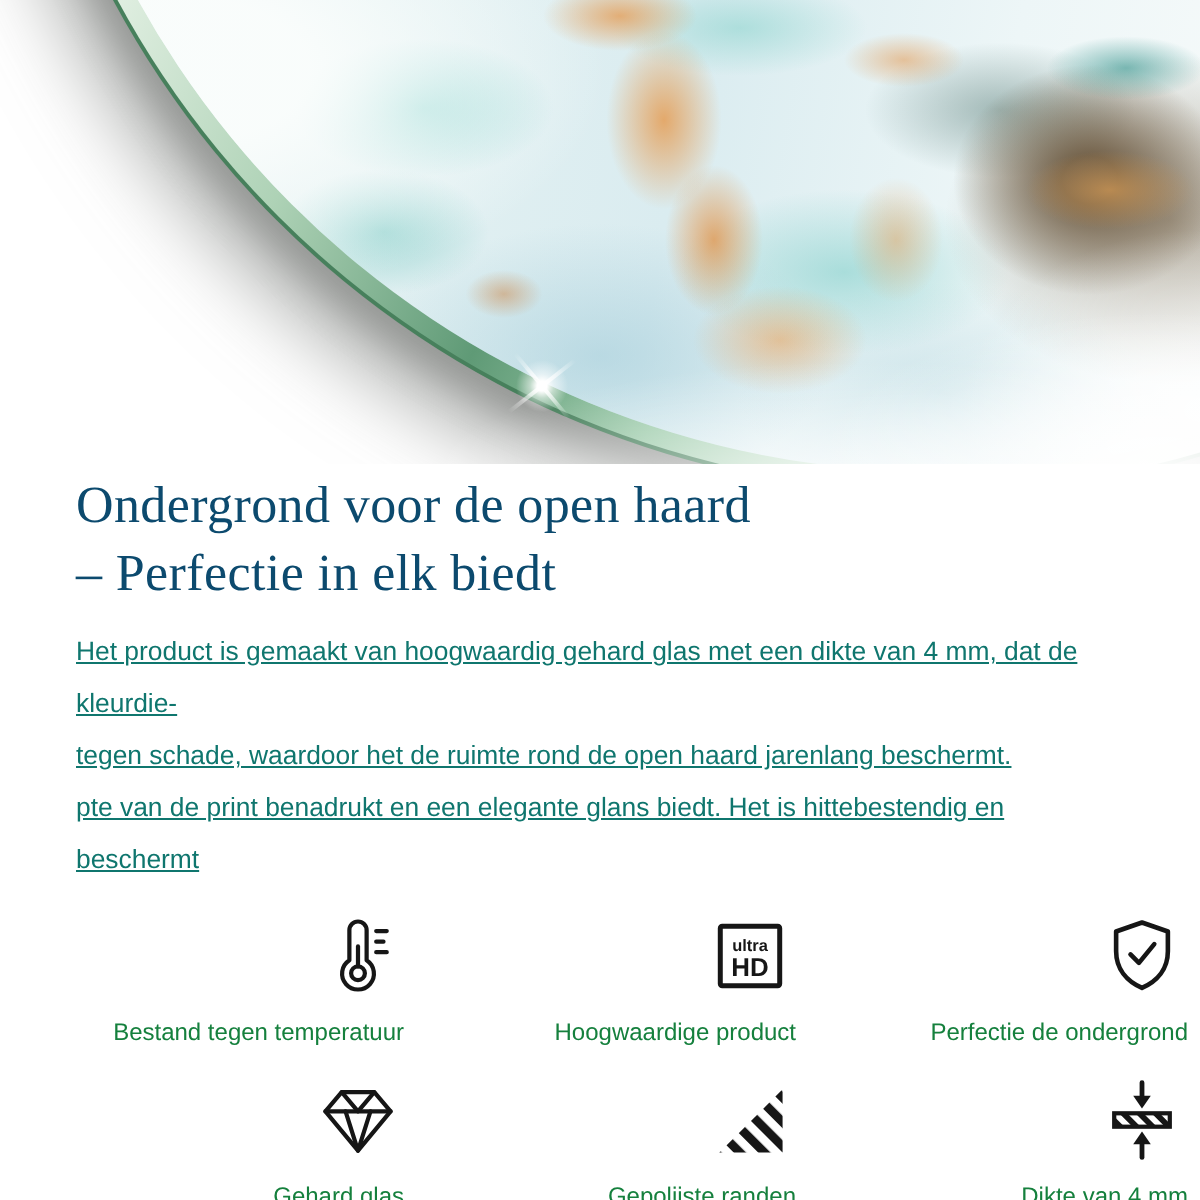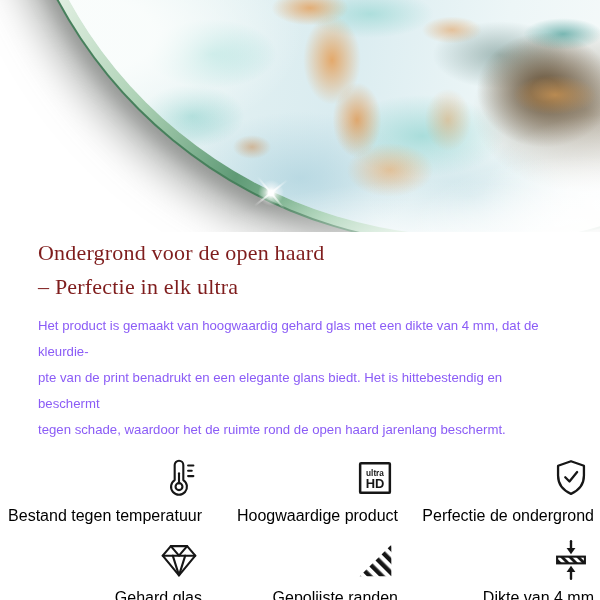--- a/index.html
+++ b/index.html
@@ -57,53 +57,53 @@
     background:radial-gradient(circle at 50% 50%, #ffffff 0 2.5px, rgba(255,255,255,0.55) 6px, rgba(255,255,255,0) 13px);}
   .sparkle::before,.sparkle::after{
     content:"";position:absolute;left:0;top:20px;width:42px;height:2px;
     background:linear-gradient(90deg, rgba(255,255,255,0) 0%, #ffffff 50%, rgba(255,255,255,0) 100%);
   }
   .sparkle::before{transform:rotate(-38deg);}
   .sparkle::after{transform:rotate(50deg);}
 
   
   .content{padding:4px 38px 0 38px;}
-  .title{font-family:"Liberation Serif", serif;font-size:22px;line-height:34px;color:#7f1d1d;letter-spacing:0.2px;}
-  .body-text{margin-top:9px;font-size:13.2px;line-height:26px;color:#8b5cf6;}
+  .title{font-family:"Liberation Serif", serif;font-size:26px;line-height:34px;color:#0c4a6e;letter-spacing:0.2px;}
+  .body-text{margin-top:9px;font-size:13.2px;line-height:26px;color:#0f766e;text-decoration:underline;}
 
   
   .features{display:grid;grid-template-columns:repeat(3,1fr);padding:0 6px;margin-top:10px;row-gap:12px;}
   .feature{display:flex;flex-direction:column;align-items:flex-end;}
   .icon-box{height:48px;display:flex;align-items:flex-end;justify-content:center;}
-  .feature-label{margin-top:8px;font-size:16px;line-height:14px;color:#000000;}
+  .feature-label{margin-top:8px;font-size:12px;line-height:14px;color:#15803d;}
   .icon-box svg{display:block;}
   .ln{stroke:#161616;fill:none;stroke-width:2.2;stroke-linecap:round;stroke-linejoin:round;}
   .fl{fill:#161616;stroke:none;}
   .svgtxt{fill:#161616;font-family:"Liberation Sans", sans-serif;text-anchor:middle;}
 </style>
 </head>
 <body>
 
 <div class="hero">
   <div class="plate-shadow"></div>
   <div class="plate-bevel"></div>
   <div class="plate-print"></div>
   <div class="hero-fade"></div>
   <div class="sparkle"></div>
 </div>
 
 <div class="content">
   <div class="title">
     <div>Ondergrond voor de open haard</div>
-    <div>– Perfectie in elk ultra</div>
+    <div>– Perfectie in elk biedt</div>
   </div>
   <div class="body-text">
     <div>Het product is gemaakt van hoogwaardig gehard glas met een dikte van 4 mm, dat de kleurdie-</div>
+    <div>tegen schade, waardoor het de ruimte rond de open haard jarenlang beschermt.</div>
     <div>pte van de print benadrukt en een elegante glans biedt. Het is hittebestendig en beschermt</div>
-    <div>tegen schade, waardoor het de ruimte rond de open haard jarenlang beschermt.</div>
   </div>
 </div>
 
 <div class="features">
 
   <div class="feature">
     <div class="icon-box">
       <svg width="46" height="46" viewBox="0 0 48 48">
         <path class="ln" d="M19.5 10.5 a4.5 4.5 0 0 1 9 0 V26.2 a8.3 8.3 0 1 1 -9 0 Z"></path>
         <circle class="ln" cx="24" cy="33" r="3.6"></circle>

